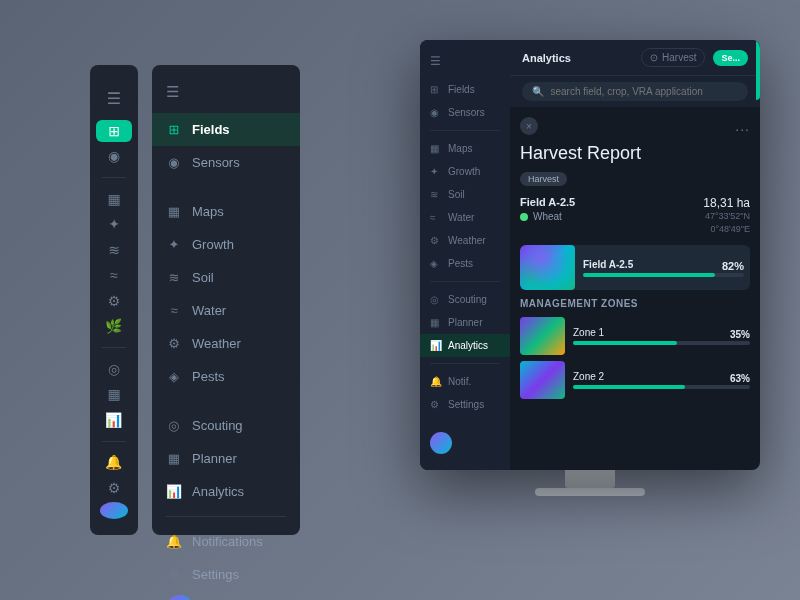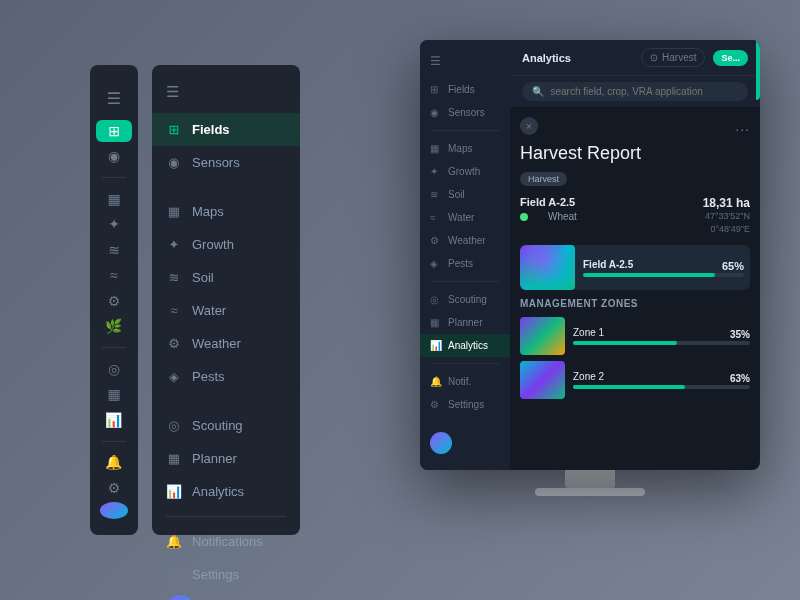--- a/index.html
+++ b/index.html
@@ -376,21 +376,21 @@
 
     .field-name {
       color: #e0e8f0;
       font-size: 11px;
       font-weight: 600;
     }
 
     .field-crop {
       display: flex;
       align-items: center;
-      gap: 20px;
+      gap: 5px;
     }
 
     .crop-dot {
       width: 8px;
       height: 8px;
       border-radius: 50%;
       background: #4ade80;
     }
 
     .crop-name {
@@ -398,21 +398,21 @@
       font-size: 10px;
     }
 
     .field-right {
       text-align: right;
     }
 
     .field-ha {
       color: #e0e8f0;
       font-size: 12px;
-      font-weight: 700;
+      font-weight: 400;
       margin-left: 24px;
     }
 
     .field-coords {
       color: #5a6a7d;
       font-size: 9px;
       line-height: 1.4;
     }
 
     
@@ -752,21 +752,21 @@
             </div>
 
             
             <div class="efficiency-card">
               <div class="efficiency-thumb">
                 <div class="gem"></div>
               </div>
               <div class="efficiency-info">
                 <div class="efficiency-row">
                   <span class="efficiency-field-name">Field A-2.5</span>
-                  <span class="efficiency-pct">65%</span>
+                  <span class="efficiency-pct">82%</span>
                 </div>
                 <div class="progress-bar-bg">
                   <div class="progress-bar-fill" style="width: 82%"></div>
                 </div>
               </div>
             </div>
 
             
             <div class="section-title">Management Zones</div>
             <div class="zone-card">

